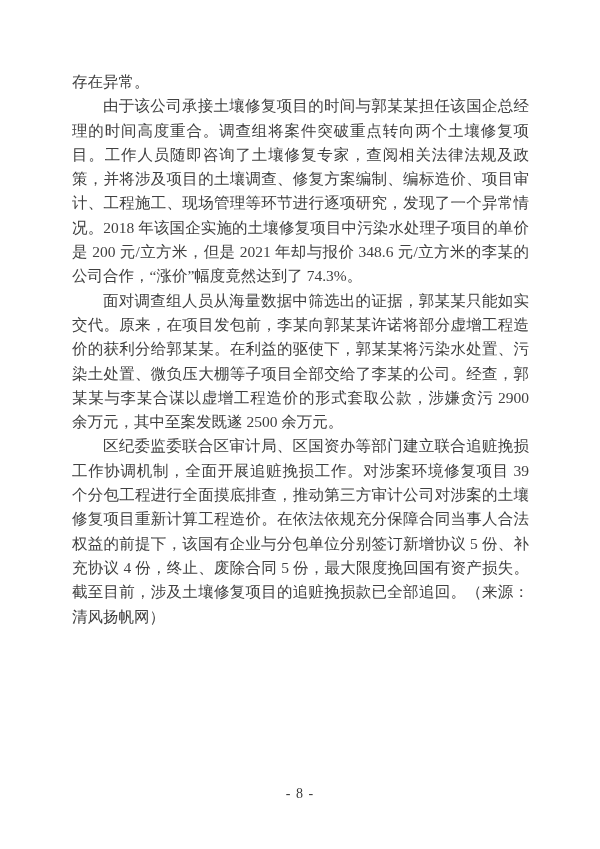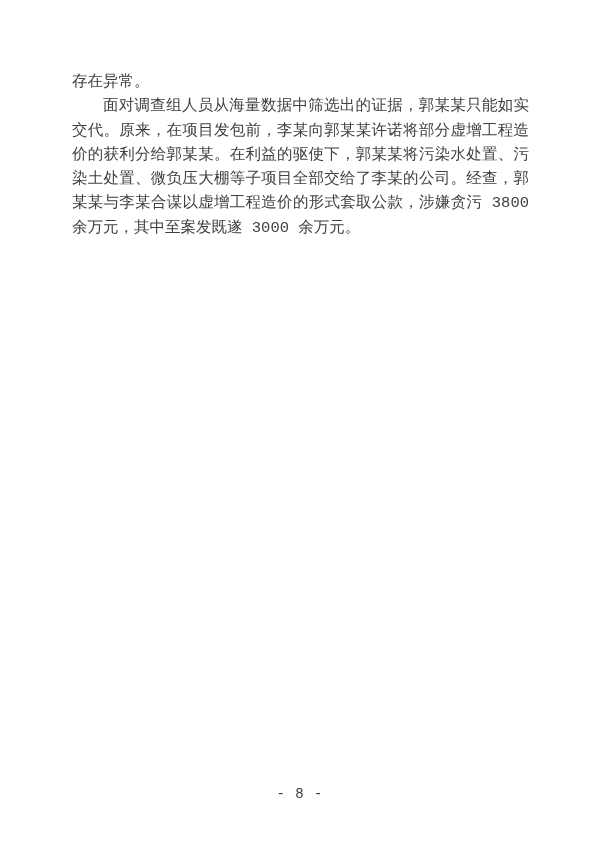--- a/index.html
+++ b/index.html
@@ -6,21 +6,21 @@
     margin: 0;
     padding: 0;
     background: #ffffff;
   }
   .page {
     position: relative;
     width: 600px;
     height: 849px;
     background: #ffffff;
     overflow: hidden;
-    font-family: Liberation Mono, monospace;
+    font-family: Liberation Serif, serif;
     color: #404040;
   }
   .doc-body {
     position: absolute;
     left: 72px;
     top: 70px;
     width: 457px;
   }
   .doc-body p {
     margin: 0;
@@ -45,16 +45,18 @@
     color: #3a3a3a;
     letter-spacing: 1px;
   }
 </style>
 </head>
 <body>
 
 <div class="page">
   <div class="doc-body">
     <p class="continuation">存在异常。</p>
-    <p>面对调查组人员从海量数据中筛选出的证据，郭某某只能如实交代。原来，在项目发包前，李某向郭某某许诺将部分虚增工程造价的获利分给郭某某。在利益的驱使下，郭某某将污染水处置、污染土处置、微负压大棚等子项目全部交给了李某的公司。经查，郭某某与李某合谋以虚增工程造价的形式套取公款，涉嫌贪污 3800 余万元，其中至案发既遂 3000 余万元。</p>
+    <p>由于该公司承接土壤修复项目的时间与郭某某担任该国企总经理的时间高度重合。调查组将案件突破重点转向两个土壤修复项目。工作人员随即咨询了土壤修复专家，查阅相关法律法规及政策，并将涉及项目的土壤调查、修复方案编制、编标造价、项目审计、工程施工、现场管理等环节进行逐项研究，发现了一个异常情况。2018 年该国企实施的土壤修复项目中污染水处理子项目的单价是 200 元/立方米，但是 2021 年却与报价 348.6 元/立方米的李某的公司合作，“涨价”幅度竟然达到了 74.3%。</p>
+    <p>面对调查组人员从海量数据中筛选出的证据，郭某某只能如实交代。原来，在项目发包前，李某向郭某某许诺将部分虚增工程造价的获利分给郭某某。在利益的驱使下，郭某某将污染水处置、污染土处置、微负压大棚等子项目全部交给了李某的公司。经查，郭某某与李某合谋以虚增工程造价的形式套取公款，涉嫌贪污 2900 余万元，其中至案发既遂 2500 余万元。</p>
+    <p>区纪委监委联合区审计局、区国资办等部门建立联合追赃挽损工作协调机制，全面开展追赃挽损工作。对涉案环境修复项目 39 个分包工程进行全面摸底排查，推动第三方审计公司对涉案的土壤修复项目重新计算工程造价。在依法依规充分保障合同当事人合法权益的前提下，该国有企业与分包单位分别签订新增协议 5 份、补充协议 4 份，终止、废除合同 5 份，最大限度挽回国有资产损失。截至目前，涉及土壤修复项目的追赃挽损款已全部追回。（来源：清风扬帆网）</p>
   </div>
   <div class="page-footer">- 8 -</div>
 </div>
 
 </body></html>

